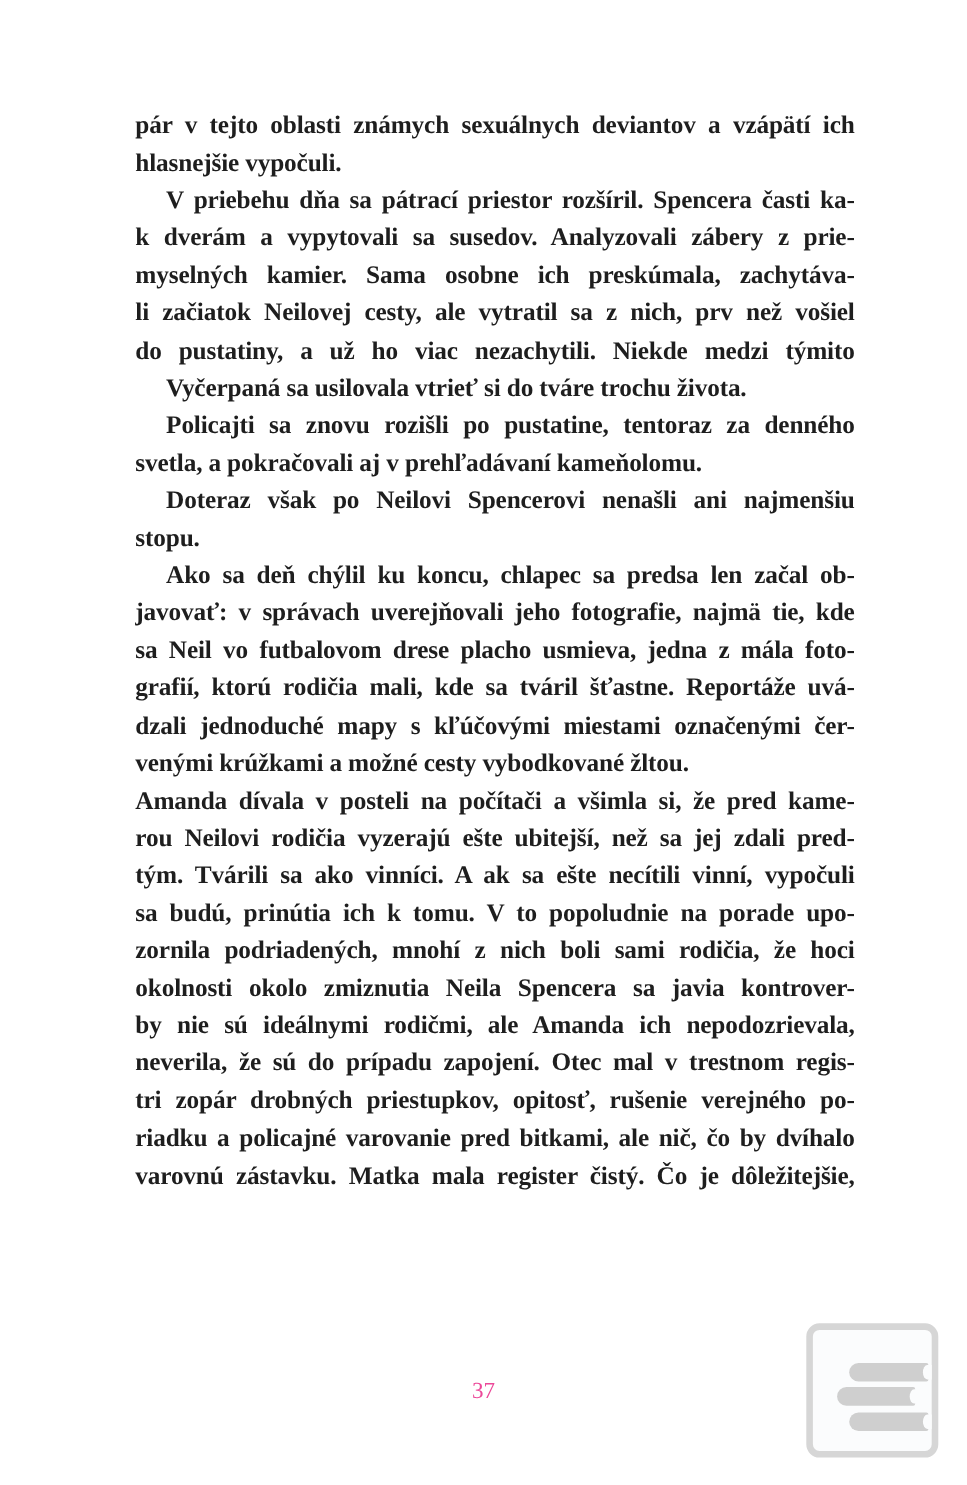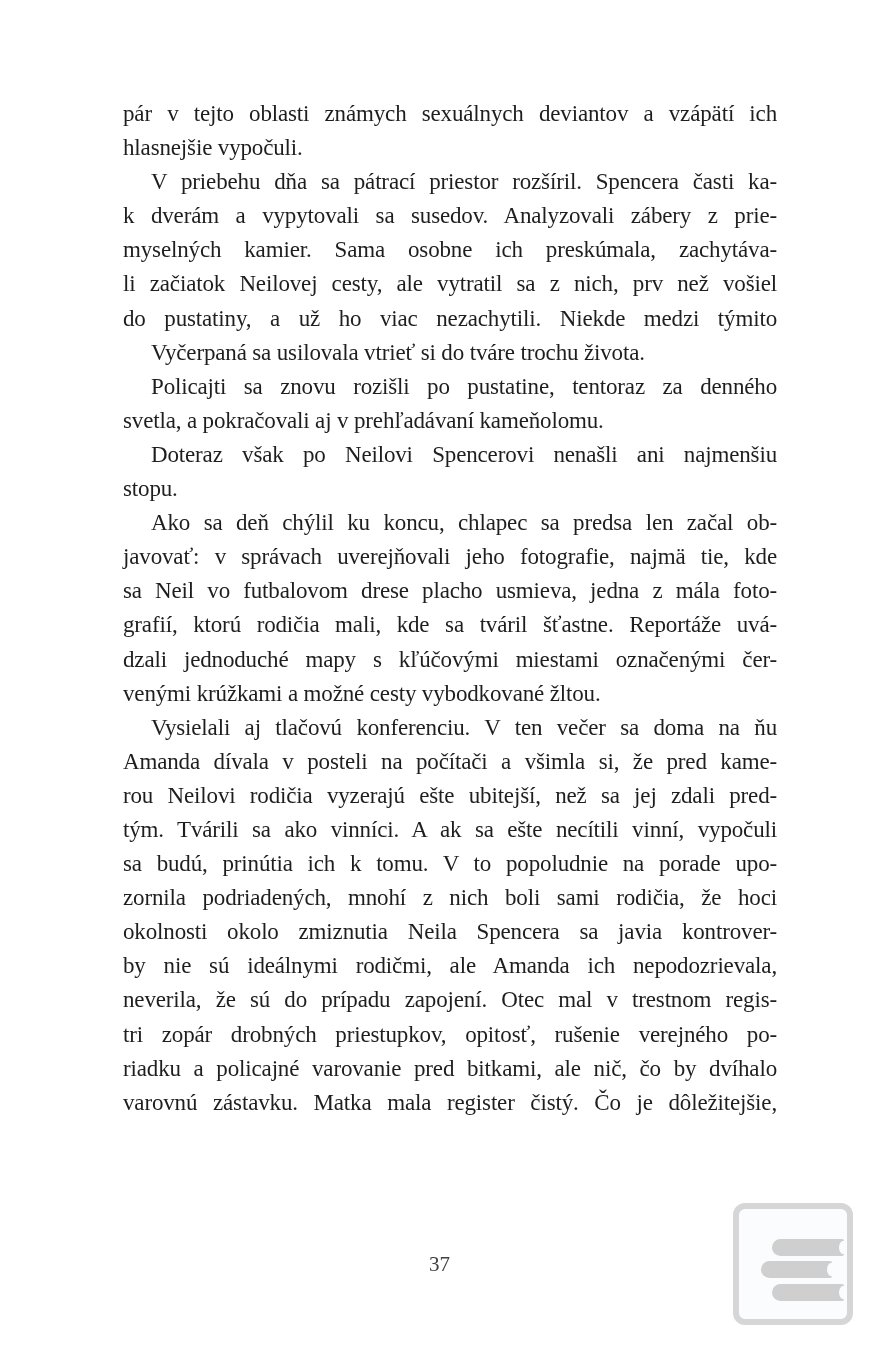--- a/index.html
+++ b/index.html
@@ -3,31 +3,31 @@
 <meta charset="utf-8">
 <style>
   html, body { margin: 0; padding: 0; background: #ffffff; }
   body { width: 879px; height: 1350px; position: relative; overflow: hidden; }
   .page {
     position: absolute; left: 0; top: 0; width: 879px; height: 1350px; background: #ffffff;
   }
   .text-block {
     position: absolute; left: 123px; top: 97px; width: 654px;
     font-family: "Liberation Serif", "DejaVu Serif", serif;
-    font-size: 23px; color: #1e1e1e;
+    font-size: 23px; color: #1e1e1e; font-weight: bold;
   }
   .line {
     display: block; height: 34.1px; line-height: 34.1px; white-space: nowrap;
     text-align: justify; text-align-last: justify; letter-spacing: -0.15px;
   }
   .line.last { text-align-last: left; }
   .line.indent { padding-left: 28px; }
   .page-number {
     position: absolute; left: 0; width: 879px; top: 1252px; text-align: center;
-    font-family: "Liberation Serif", "DejaVu Serif", serif; font-size: 21px; color: #404040;
+    font-family: "Liberation Serif", "DejaVu Serif", serif; font-size: 21px; color: #ec4899;
   }
   .watermark {
     position: absolute; left: 733px; top: 1203px; width: 120px; height: 122px;
     box-sizing: border-box; border: 6px solid #d6d6d6; border-radius: 12px; background: #fbfcfd;
   }
   .book { position: absolute; height: 17px; background: #cfcfcf; border-radius: 9px 2px 2px 9px; }
   .book::after {
     content: ""; position: absolute; right: -3px; top: 2px; width: 8px; height: 13px;
     background: #fbfcfd; border-radius: 50% 0 0 50%;
   }
@@ -51,21 +51,20 @@
       <span class="line indent">Policajti sa znovu rozišli po pustatine, tentoraz za denného</span>
       <span class="line last">svetla, a pokračovali aj v prehľadávaní kameňolomu.</span>
       <span class="line indent">Doteraz však po Neilovi Spencerovi nenašli ani najmenšiu</span>
       <span class="line last">stopu.</span>
       <span class="line indent">Ako sa deň chýlil ku koncu, chlapec sa predsa len začal ob-</span>
       <span class="line">javovať: v správach uverejňovali jeho fotografie, najmä tie, kde</span>
       <span class="line">sa Neil vo futbalovom drese placho usmieva, jedna z mála foto-</span>
       <span class="line">grafií, ktorú rodičia mali, kde sa tváril šťastne. Reportáže uvá-</span>
       <span class="line">dzali jednoduché mapy s kľúčovými miestami označenými čer-</span>
       <span class="line last">venými krúžkami a možné cesty vybodkované žltou.</span>
-      <span class="line indent">Vysielali aj tlačovú konferenciu. V ten večer sa doma na ňu</span>
       <span class="line">Amanda dívala v posteli na počítači a všimla si, že pred kame-</span>
       <span class="line">rou Neilovi rodičia vyzerajú ešte ubitejší, než sa jej zdali pred-</span>
       <span class="line">tým. Tvárili sa ako vinníci. A ak sa ešte necítili vinní, vypočuli</span>
       <span class="line">sa budú, prinútia ich k tomu. V to popoludnie na porade upo-</span>
       <span class="line">zornila podriadených, mnohí z nich boli sami rodičia, že hoci</span>
       <span class="line">okolnosti okolo zmiznutia Neila Spencera sa javia kontrover-</span>
       <span class="line">by nie sú ideálnymi rodičmi, ale Amanda ich nepodozrievala,</span>
       <span class="line">neverila, že sú do prípadu zapojení. Otec mal v trestnom regis-</span>
       <span class="line">tri zopár drobných priestupkov, opitosť, rušenie verejného po-</span>
       <span class="line">riadku a policajné varovanie pred bitkami, ale nič, čo by dvíhalo</span>

